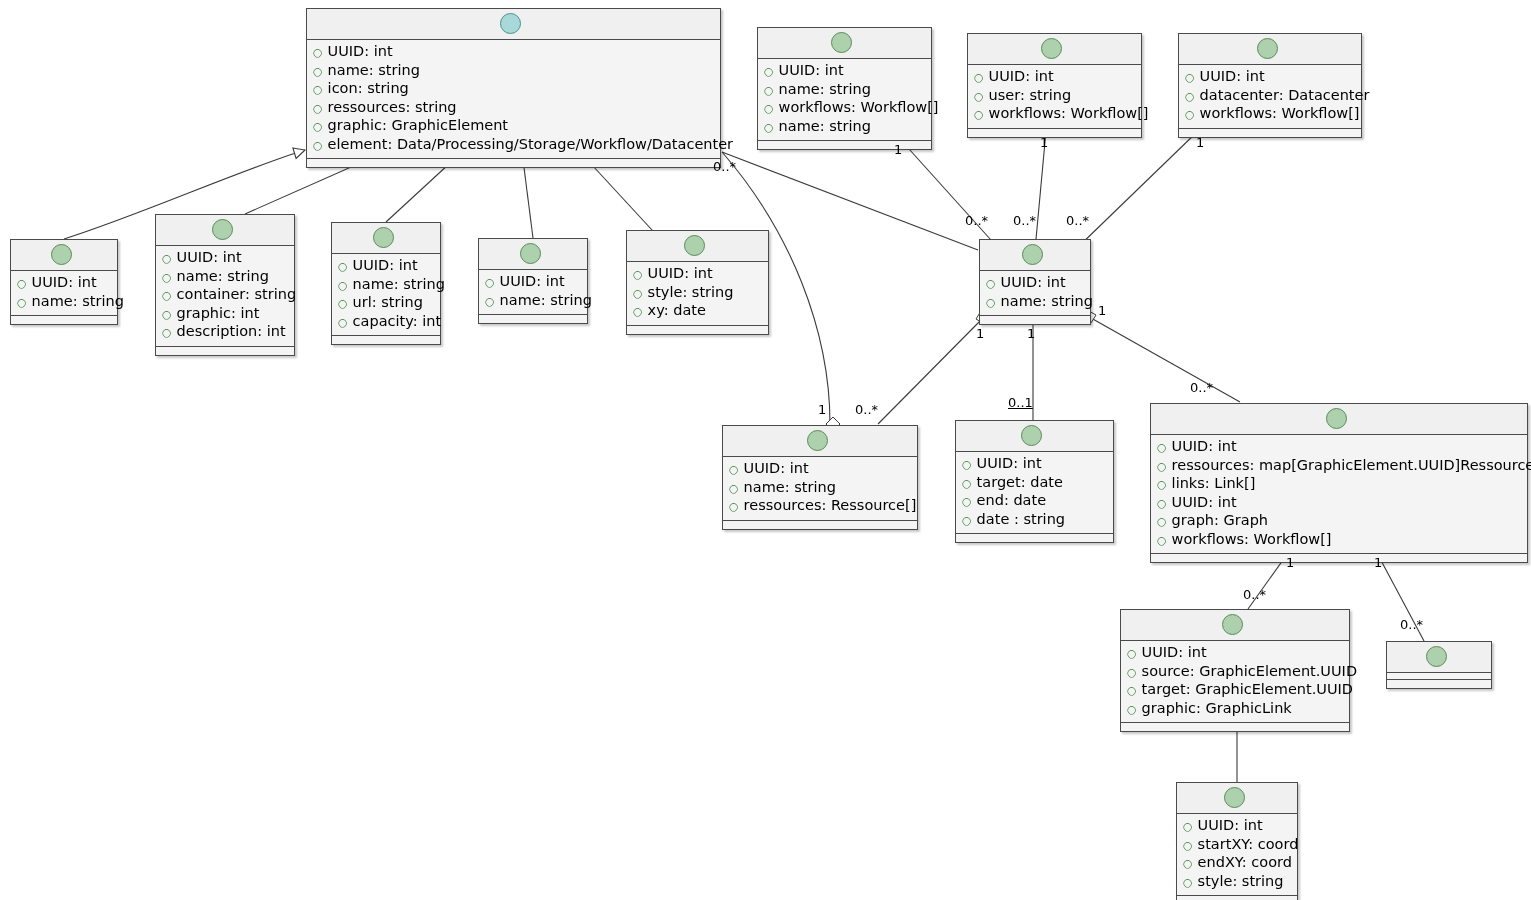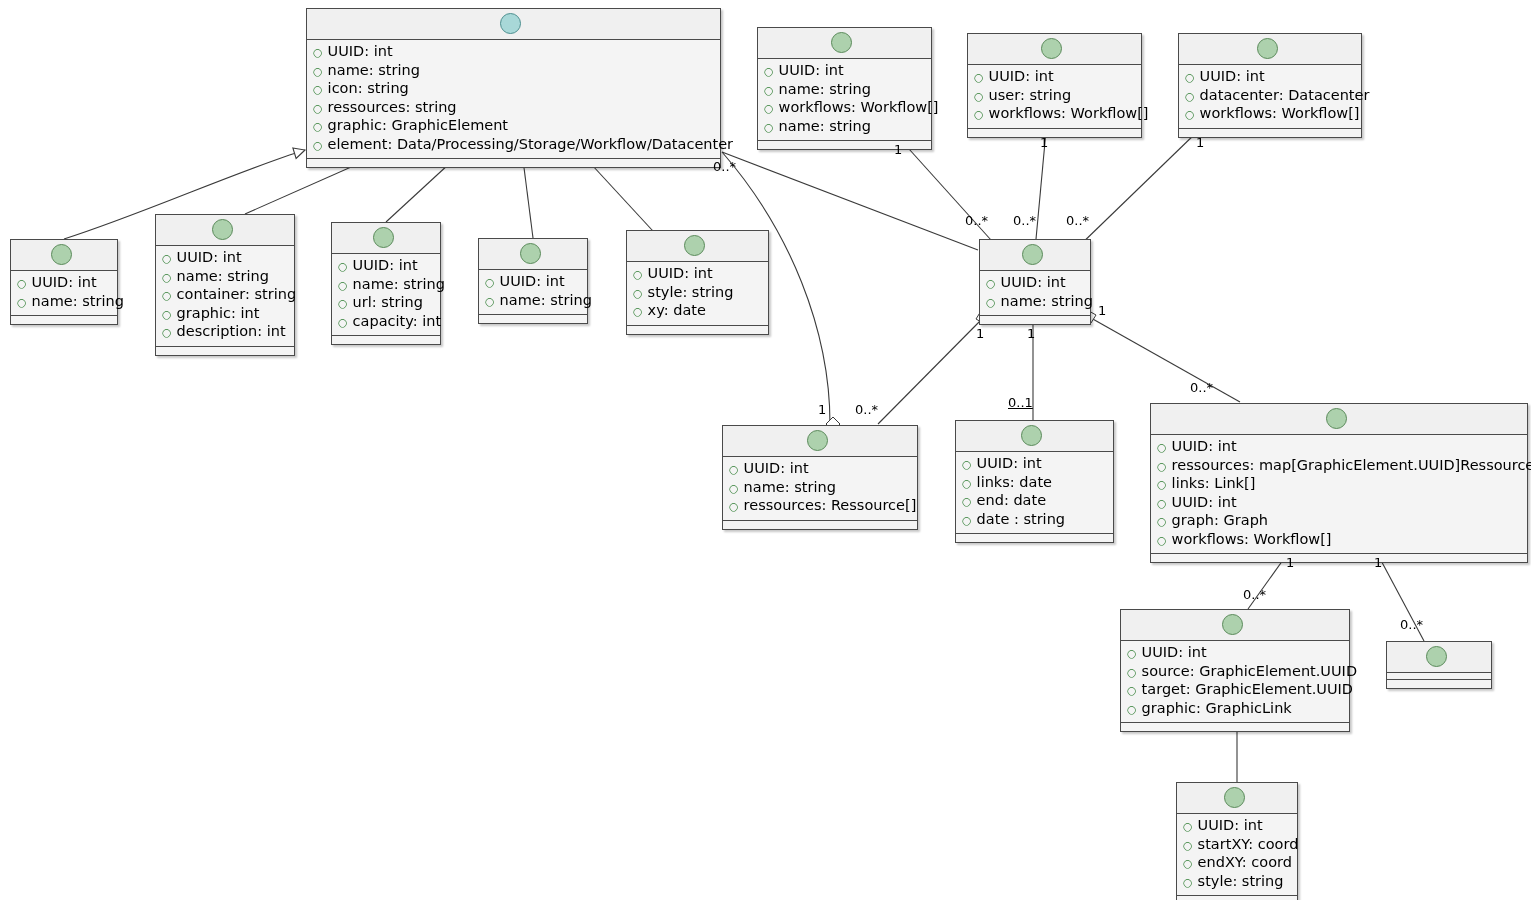--- a/index.html
+++ b/index.html
@@ -405,21 +405,21 @@
           <span class="stereo c"></span>
           <span class="cls-name"></span>
         </div>
         <div class="cls-attrs">
           <div class="attr">
             <span class="vis">○</span>
             <span>UUID: int</span>
           </div>
           <div class="attr">
             <span class="vis">○</span>
-            <span>links: date</span>
+            <span>target: date</span>
           </div>
           <div class="attr">
             <span class="vis">○</span>
             <span>end: date</span>
           </div>
           <div class="attr">
             <span class="vis">○</span>
             <span>date : string</span>
           </div>
         </div>

